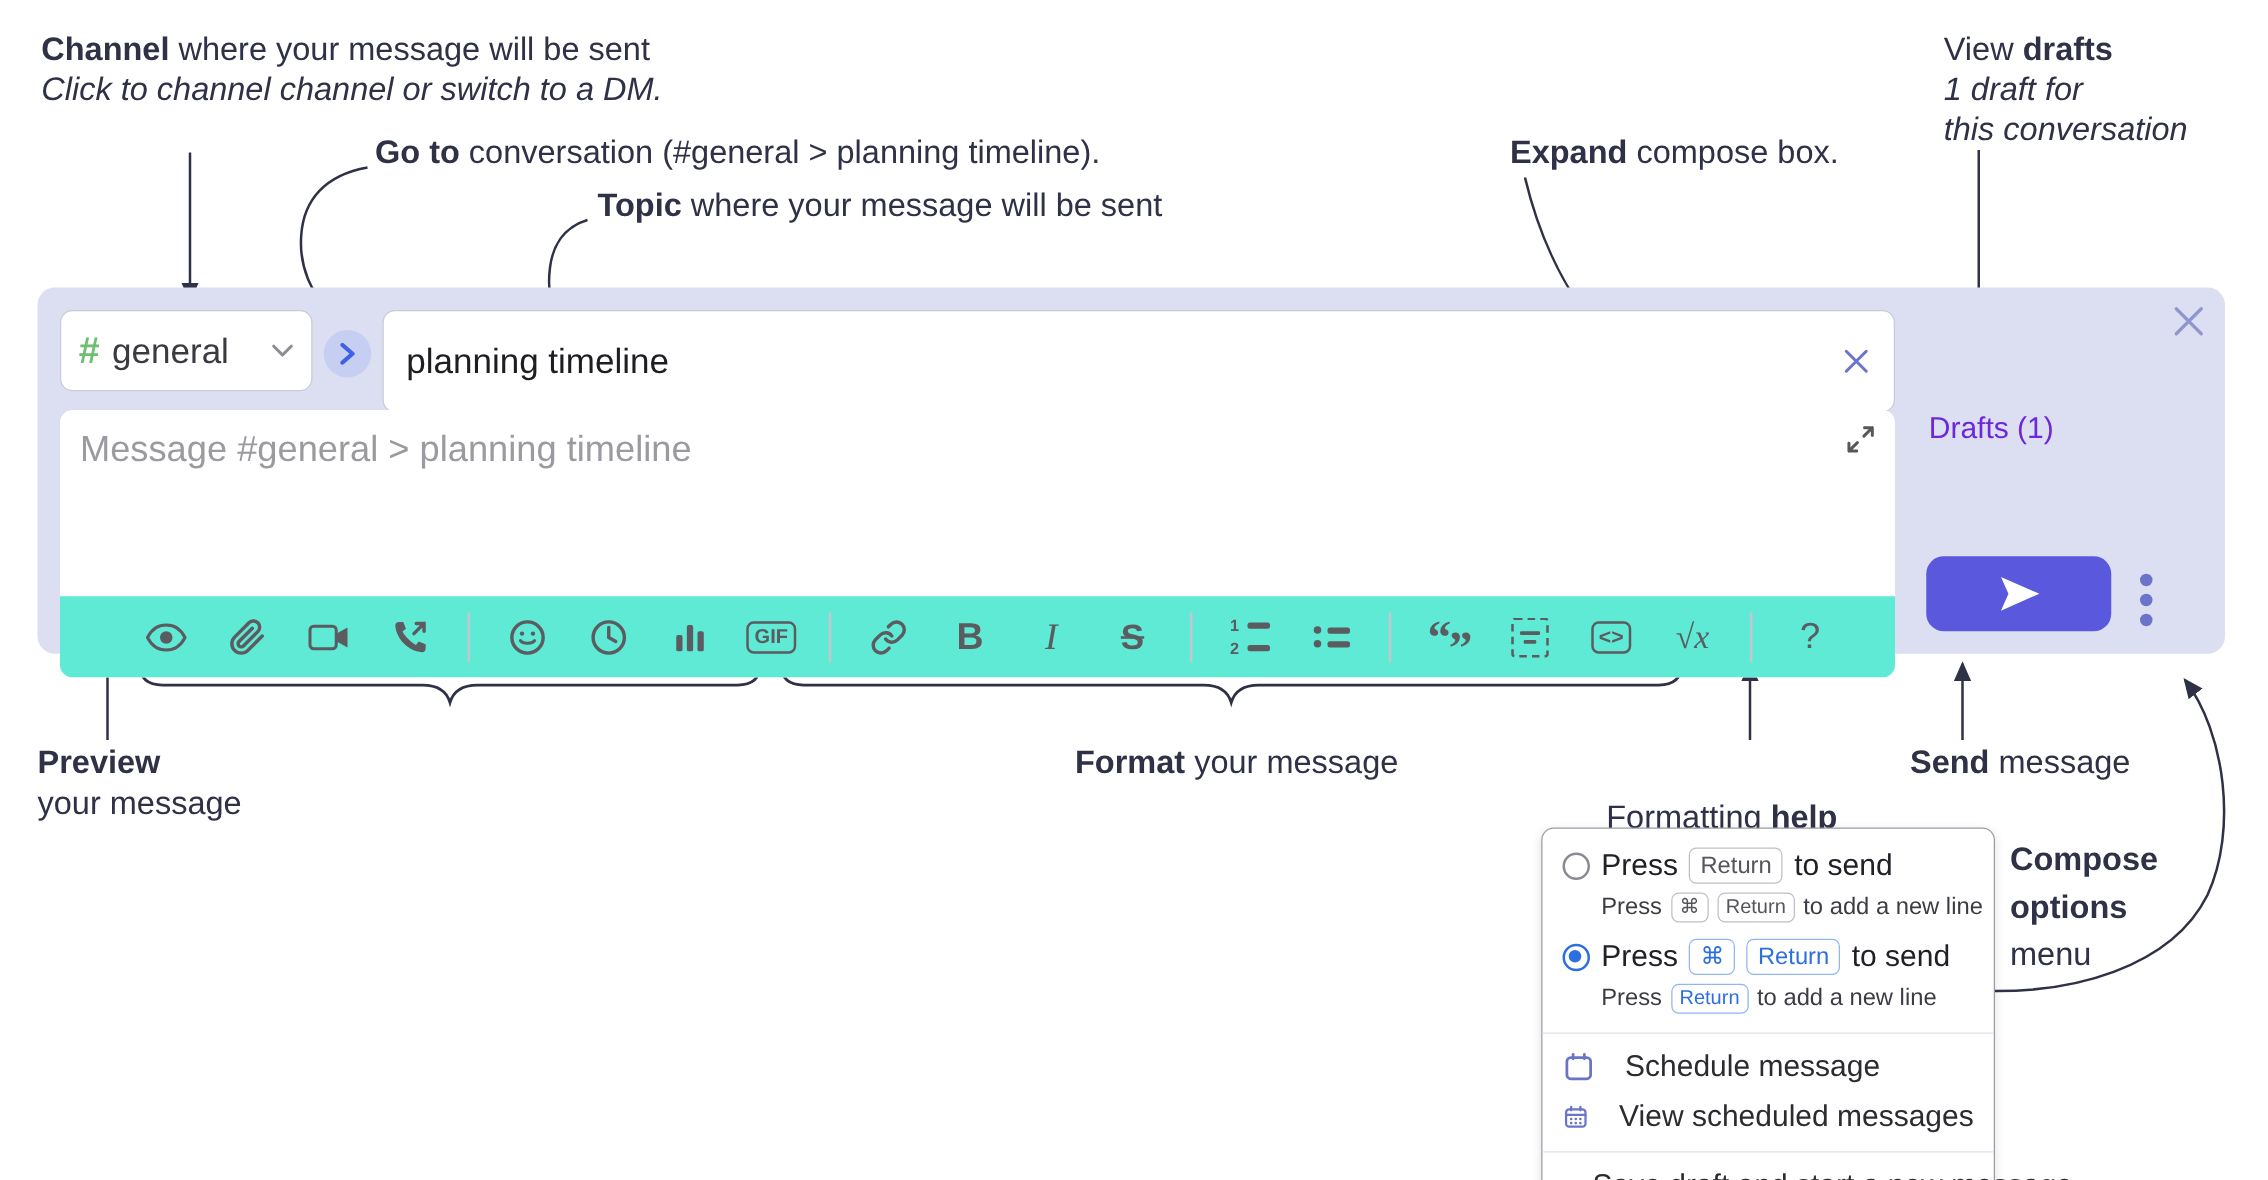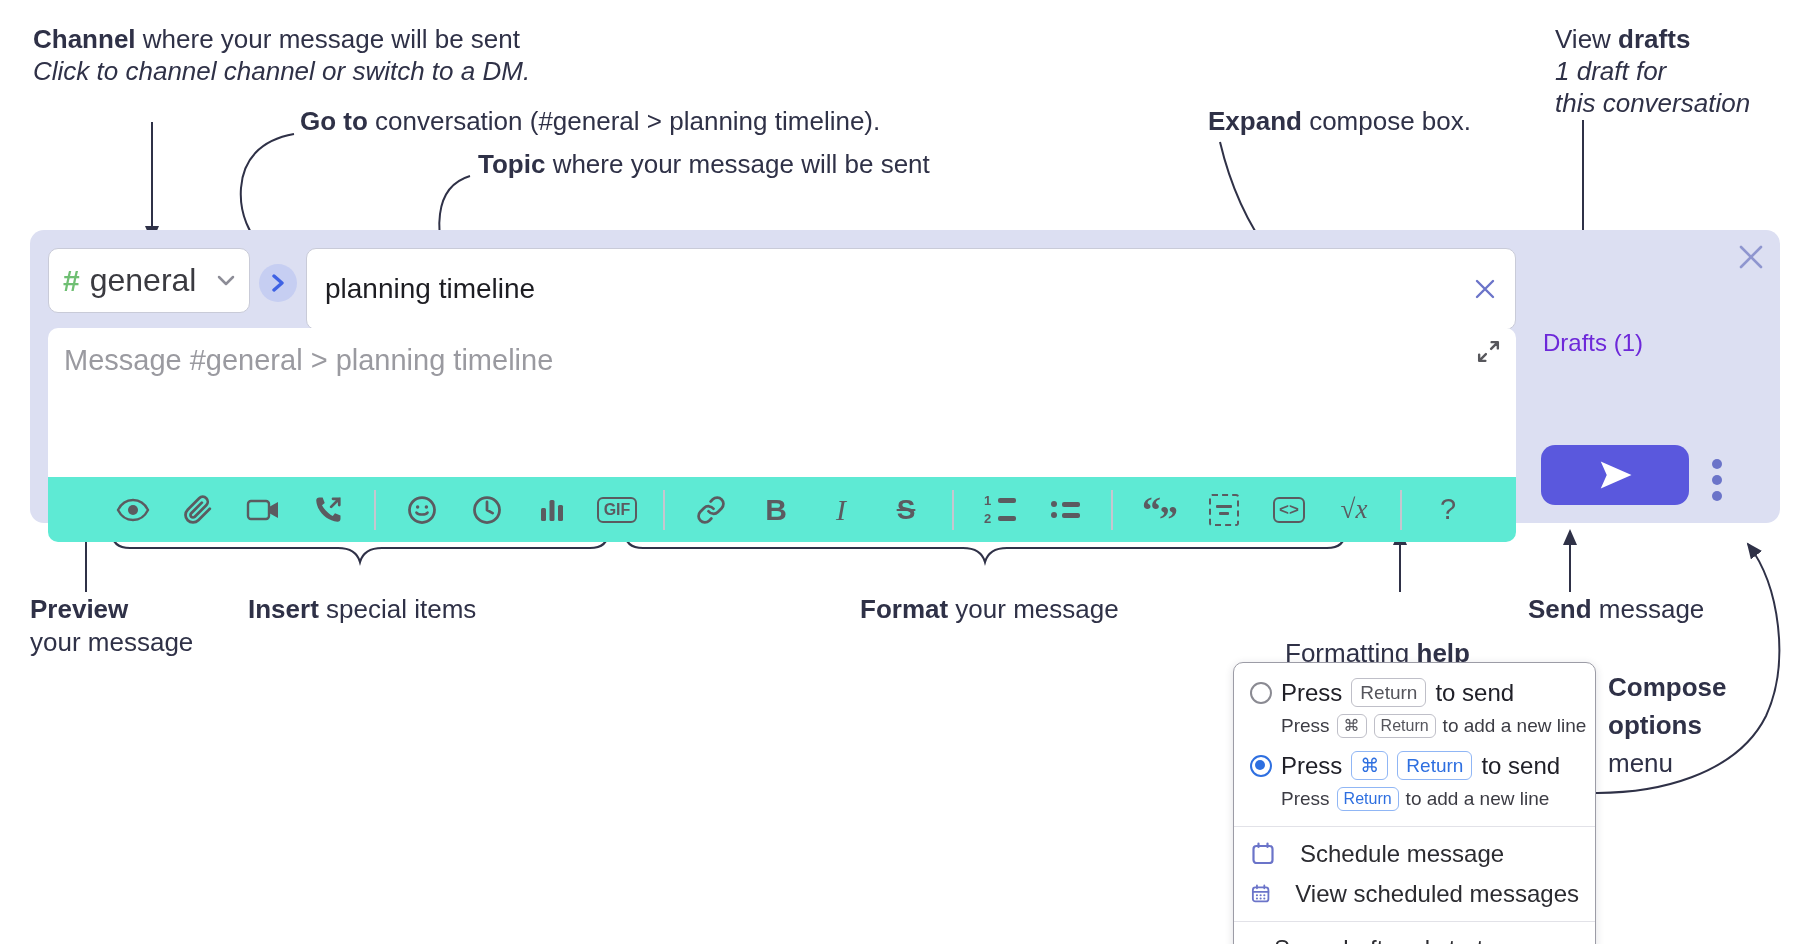--- a/index.html
+++ b/index.html
@@ -9,21 +9,21 @@
   
   .ann{font-size:26px;color:#2f3147;white-space:nowrap;}
   .ann b{font-weight:700;}
   .ann.it{font-style:italic;}
   svg.overlay{position:absolute;left:0;top:0;pointer-events:none;}
   
   .compose{left:30px;top:230px;width:1750px;height:293px;background:#dcdff2;border-radius:14px;}
   .whitebox{background:#fff;border:1px solid #c9cbd8;border-radius:10px;box-sizing:border-box;}
   .channel-box{left:48px;top:248px;width:202px;height:65px;display:flex;align-items:center;padding:0 14px;gap:10px;}
   .hash{color:#6fbf73;font-weight:700;font-size:30px;line-height:1;}
-  .chan-name{font-size:32px;color:#3a3a40;flex:1;}
+  .chan-name{font-size:28px;color:#3a3a40;flex:1;}
   .goto-btn{left:259px;top:264px;width:38px;height:38px;border-radius:50%;background:#c6cef2;display:flex;align-items:center;justify-content:center;}
   .topic-box{left:306px;top:248px;width:1210px;height:82px;display:flex;align-items:center;padding:10px 18px;}
   .topic-text{font-size:28px;color:#1d1d22;flex:1;}
   .msg-card{left:48px;top:328px;width:1468px;height:214px;background:#fff;border-radius:10px;overflow:hidden;}
   .placeholder{position:absolute;left:16px;top:16px;font-size:29px;color:#9a9aa0;}
   .expand-btn{position:absolute;right:14px;top:10px;}
   .toolbar{position:absolute;left:0;bottom:0;width:100%;height:65px;background:#5eead4;
            display:flex;align-items:center;padding-left:66px;gap:27px;box-sizing:border-box;}
   .ticon{width:38px;height:46px;display:flex;align-items:center;justify-content:center;color:#5b5b60;flex:0 0 auto;}
   .tdiv{width:2px;height:40px;background:#c6c6cf;flex:0 0 auto;}
@@ -261,21 +261,20 @@
       <i></i>
     </div>
   <div class="abs close-x">
     <svg width="30" height="30" viewBox="0 0 30 30">
         <path d="M5,5 L25,25 M25,5 L5,25" stroke="#8f96cf" stroke-width="2.6" stroke-linecap="round"></path>
       </svg>
   </div>
 
   <div class="abs ann" style="left:30px;top:594px;"><b>Preview</b></div>
   <div class="abs ann" style="left:30px;top:627px;">your message</div>
-  <div class="abs ann" style="left:248px;top:594px;"><b>Insert</b><span> special items</span></div>
   <div class="abs ann" style="left:860px;top:594px;"><b>Format</b><span> your message</span></div>
   <div class="abs ann" style="left:1285px;top:594px;margin-top:44px;"><span>Formatting </span><b>help</b></div>
   <div class="abs ann" style="left:1528px;top:594px;"><b>Send</b><span> message</span></div>
   <div class="abs ann" style="left:1608px;top:668px;line-height:38px;">
     <b>Compose</b><br>
     <b>options</b><br>
     <span>menu</span>
   </div>
 
   <div class="abs popup">

